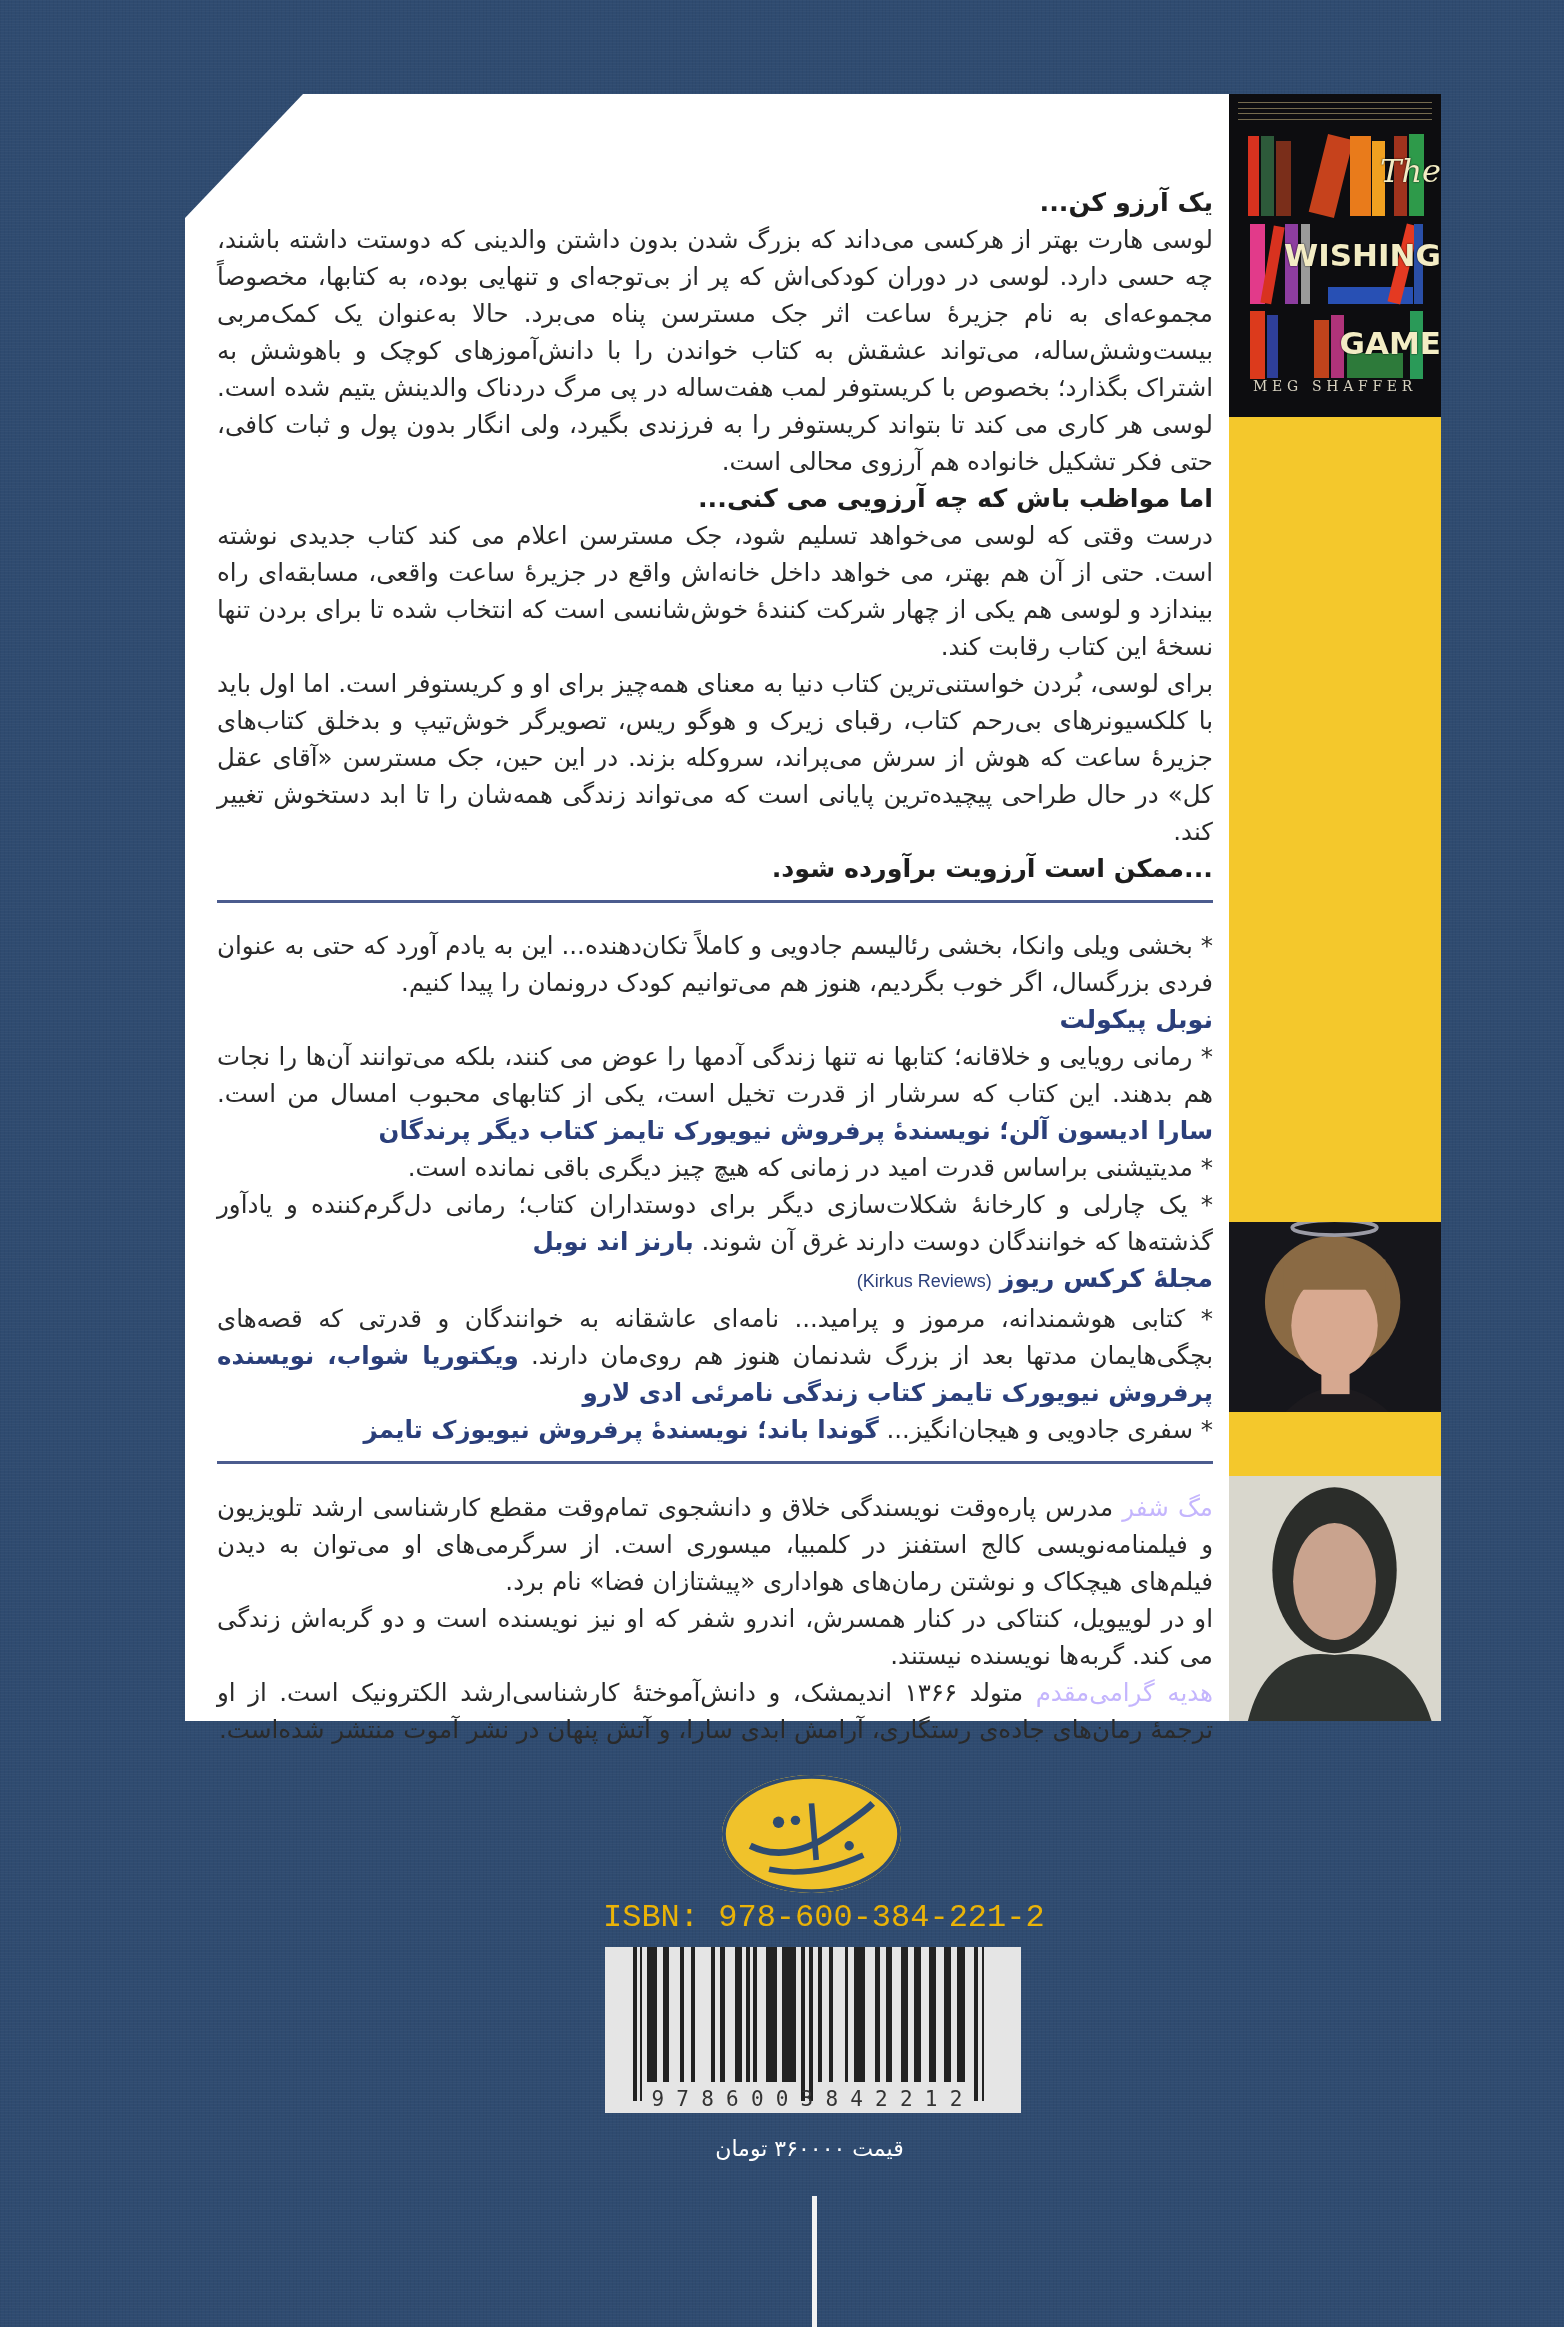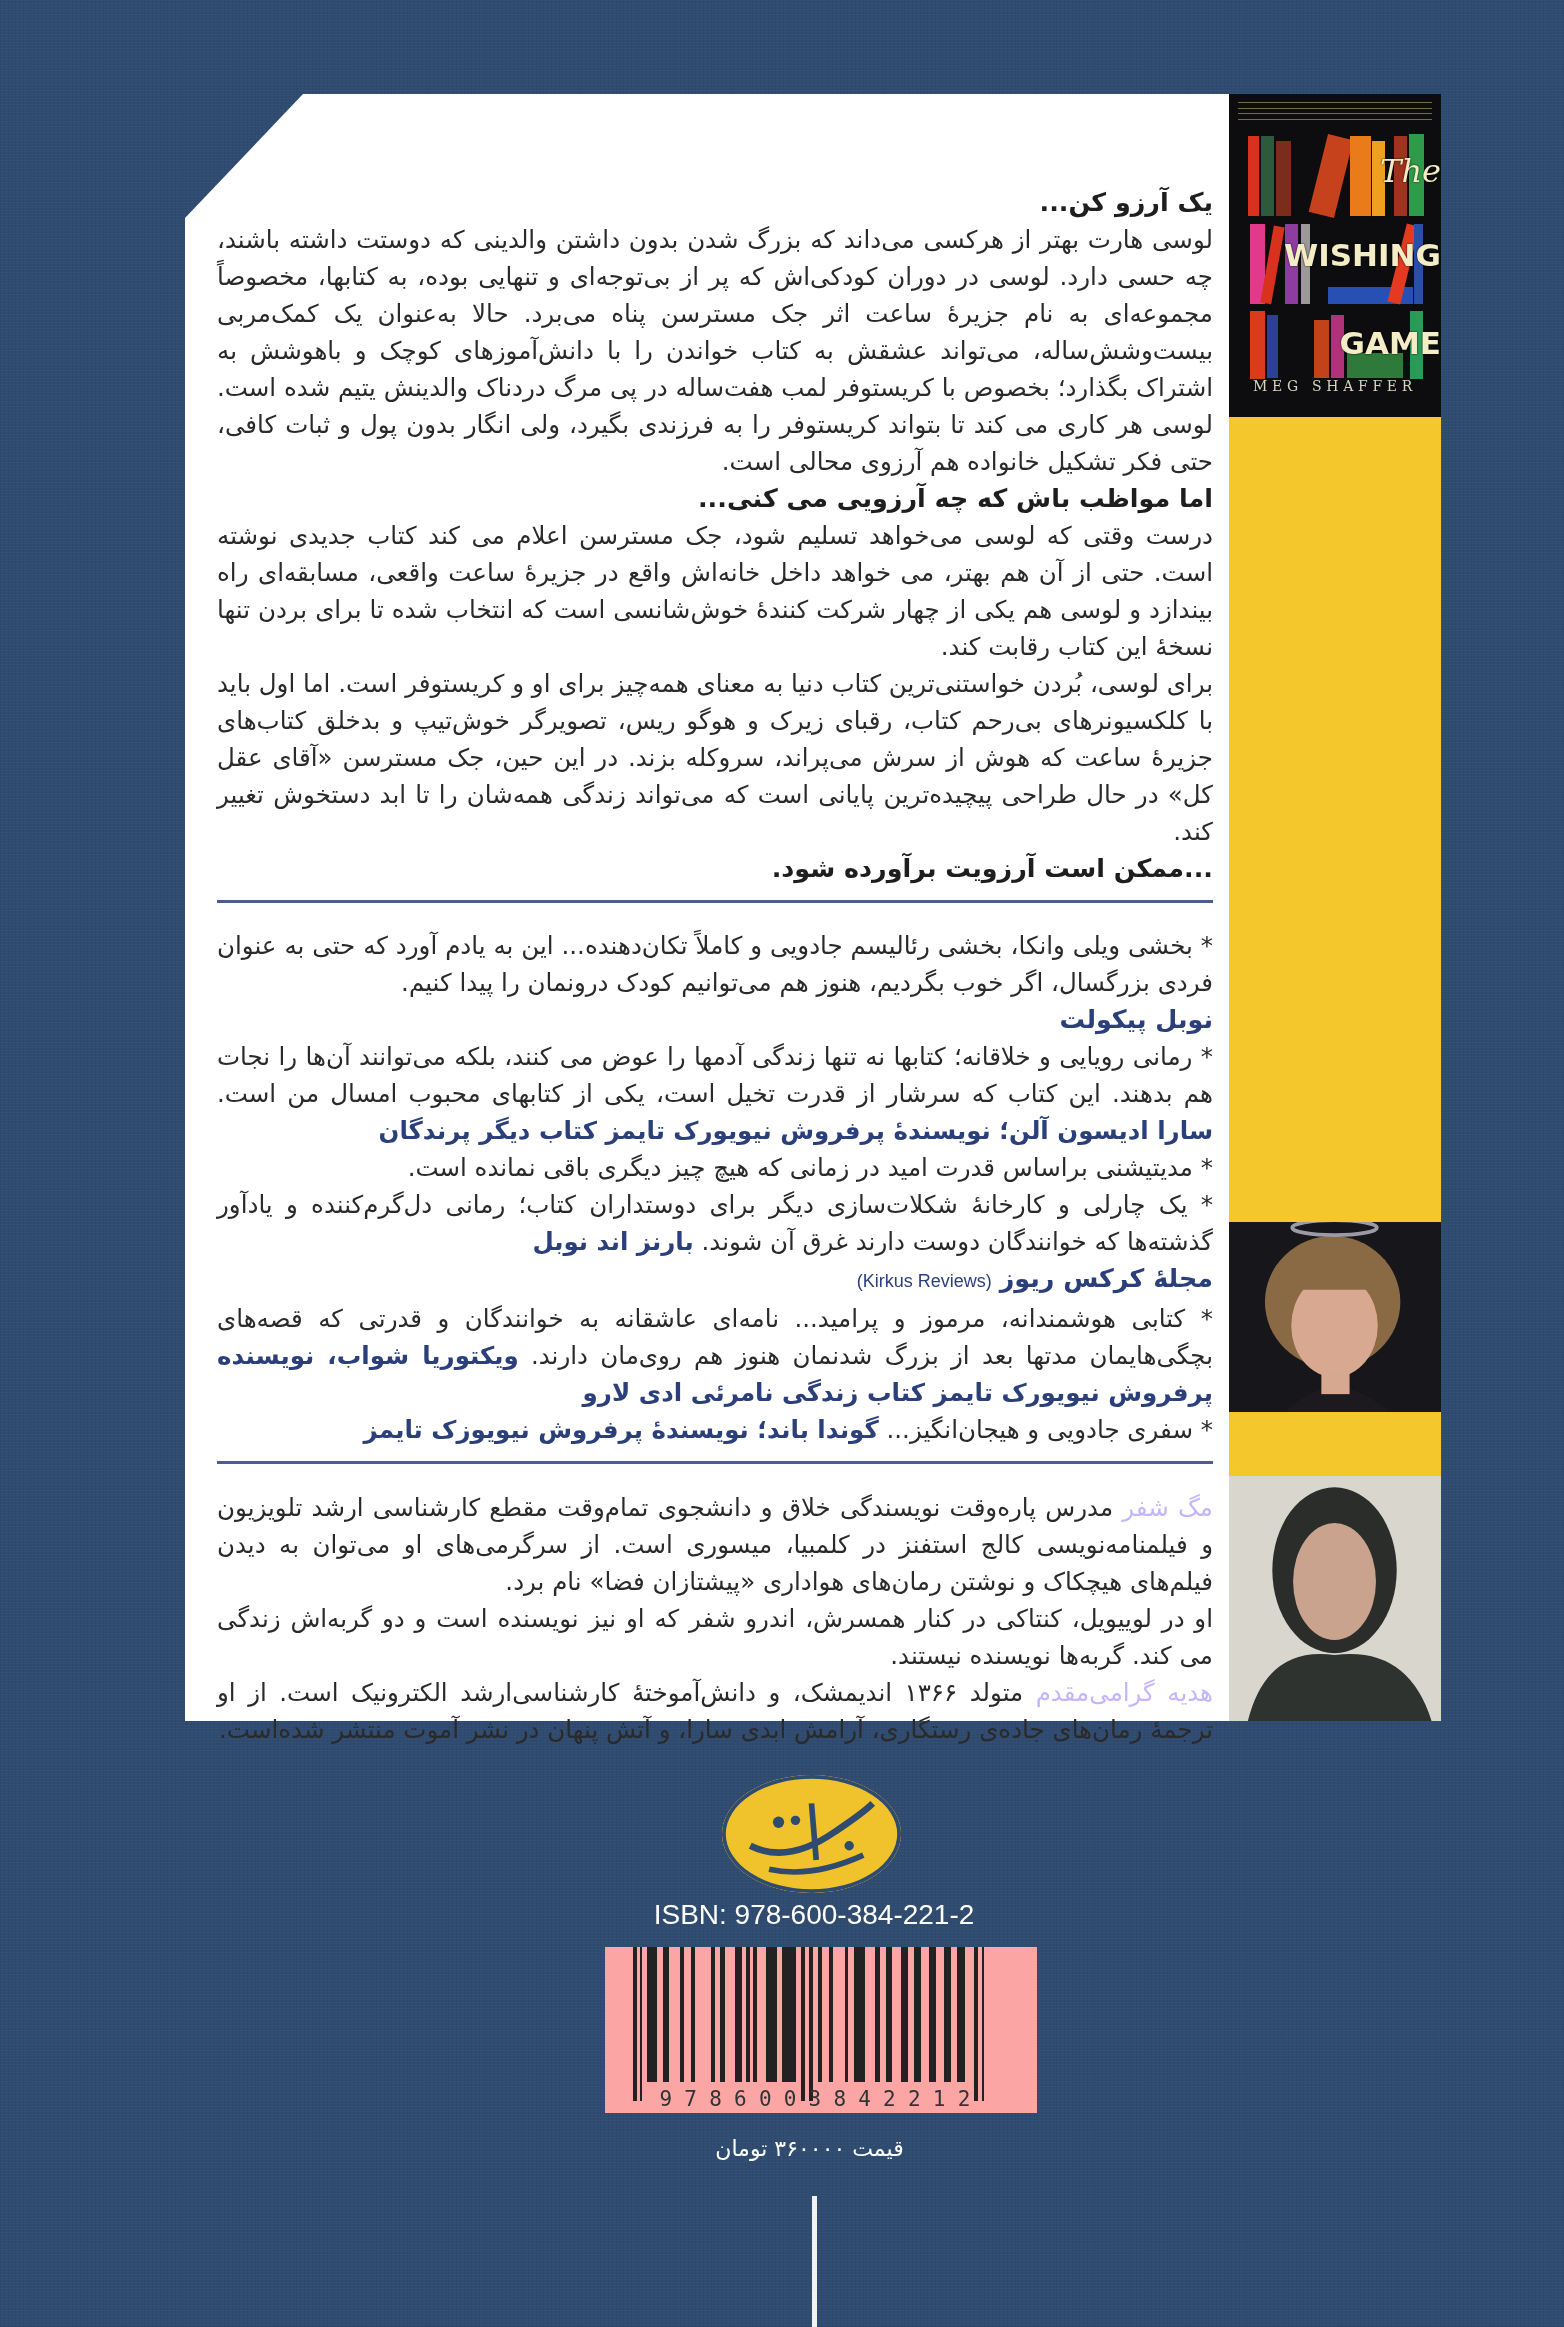--- a/index.html
+++ b/index.html
@@ -55,24 +55,24 @@
   }
   .photo-1 { top: 1222px; height: 190px; background: #141418; }
   .photo-2 { top: 1476px; height: 245px; background: #d8d6cc; }
   .logo {
     position: absolute; left: 722px; top: 1775px; width: 179px; height: 118px;
     border-radius: 50%; background: #f0c22b;
     box-shadow: inset 0 0 0 3.8px #2f4b70, inset 0 0 0 5.6px #f0c22b;
   }
   .isbn {
     position: absolute; left: 603px; top: 1899px; width: 422px; text-align: center;
-    color: #ffffff; font-family: Liberation Sans, sans-serif; font-size: 28px; white-space: nowrap;
+    color: #eab308; font-family: Liberation Mono, monospace; font-size: 32px; white-space: nowrap;
   }
   .barcode-box {
-    position: absolute; left: 605px; top: 1947px; width: 416px; height: 166px; background: #fca5a5; padding-left: 16px;
+    position: absolute; left: 605px; top: 1947px; width: 416px; height: 166px; background: #e5e5e5;
   }
   .bars { position: absolute; left: 28px; top: 0; width: 377px; height: 141px; display: flex; }
   .bar { height: 135px; background: #222; }
   .bar.long { height: 154px; }
   .barcode-digits {
     position: absolute; left: 9.4px; right: 9.4px; bottom: 1.9px; font-family: "DejaVu Sans Mono", monospace;
     font-size: 21px; color: #333; letter-spacing: 12.2px; text-align: center;
   }
   .price {
     position: absolute; left: 621px; top: 2136px; width: 377px; text-align: center;

